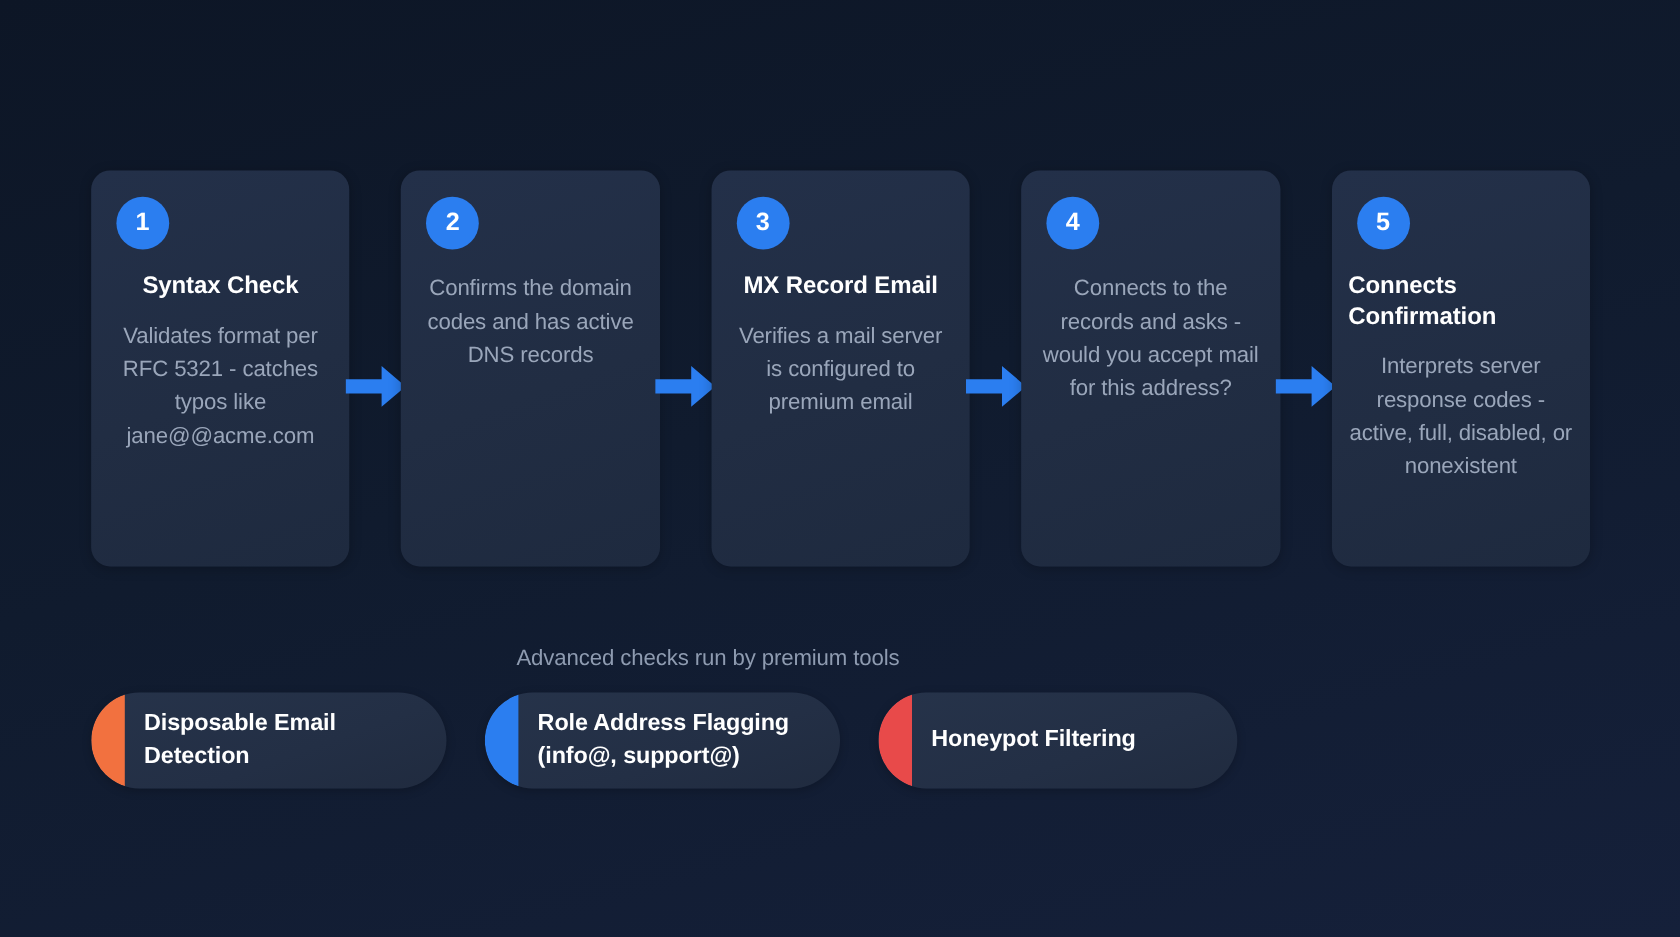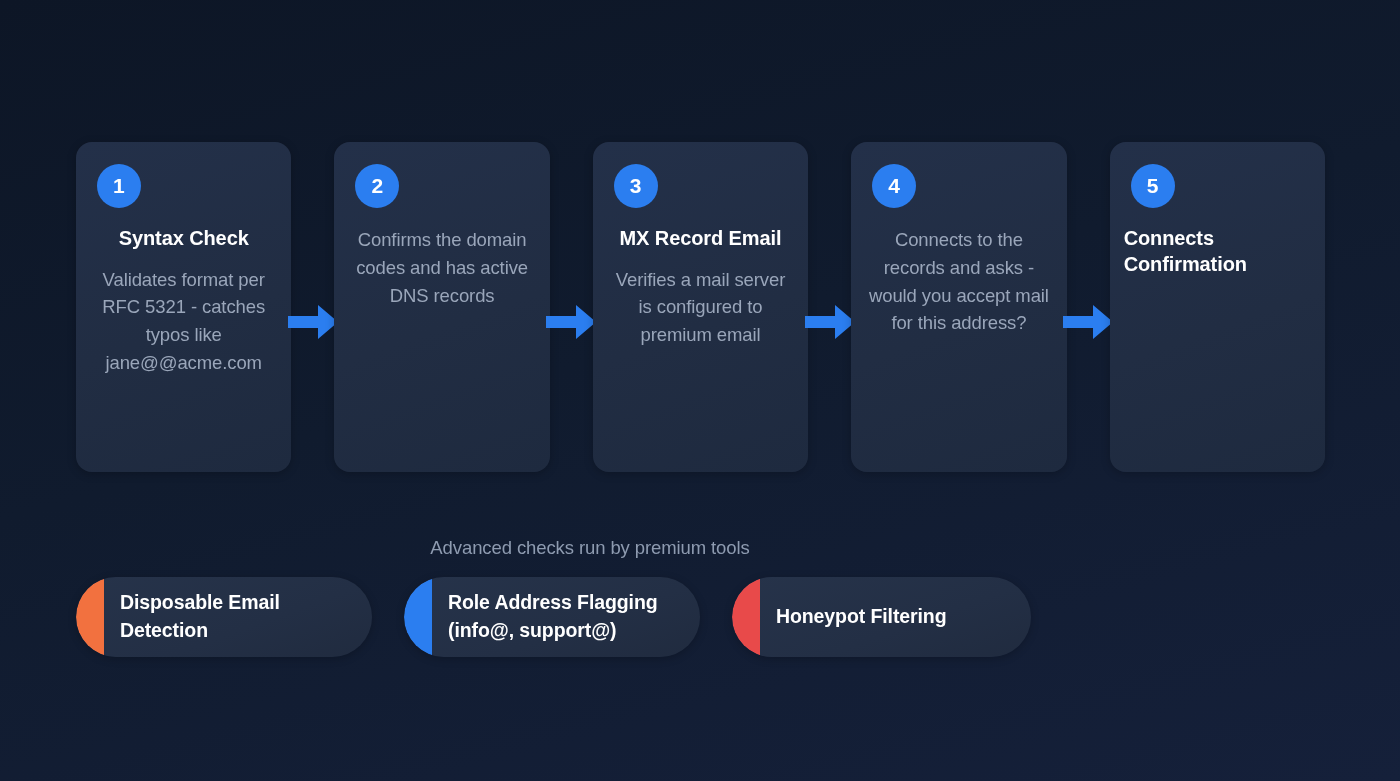--- a/index.html
+++ b/index.html
@@ -195,20 +195,21 @@
 
   <div class="arrow-gap">
     <svg width="50" height="36" viewBox="0 0 50 36">
       <path d="M0 12 L30 12 L30 1 L50 18 L30 35 L30 24 L0 24 Z" fill="#2b7ef0"></path>
     </svg>
   </div>
 
   <div class="step-card">
     <div class="badge" style="background: rgb(43, 126, 240);">5</div>
     <div class="step-title">Connects Confirmation</div>
+    <div class="step-desc">Interprets server response codes - active, full, disabled, or nonexistent</div>
   </div>
 
 </div>
 
 <div id="premium-caption">Advanced checks run by premium tools</div>
 
 <div id="pill-row">
 
   <div class="pill pill-1">
     <span class="pill-cap" style="background:#f2713f"></span>

